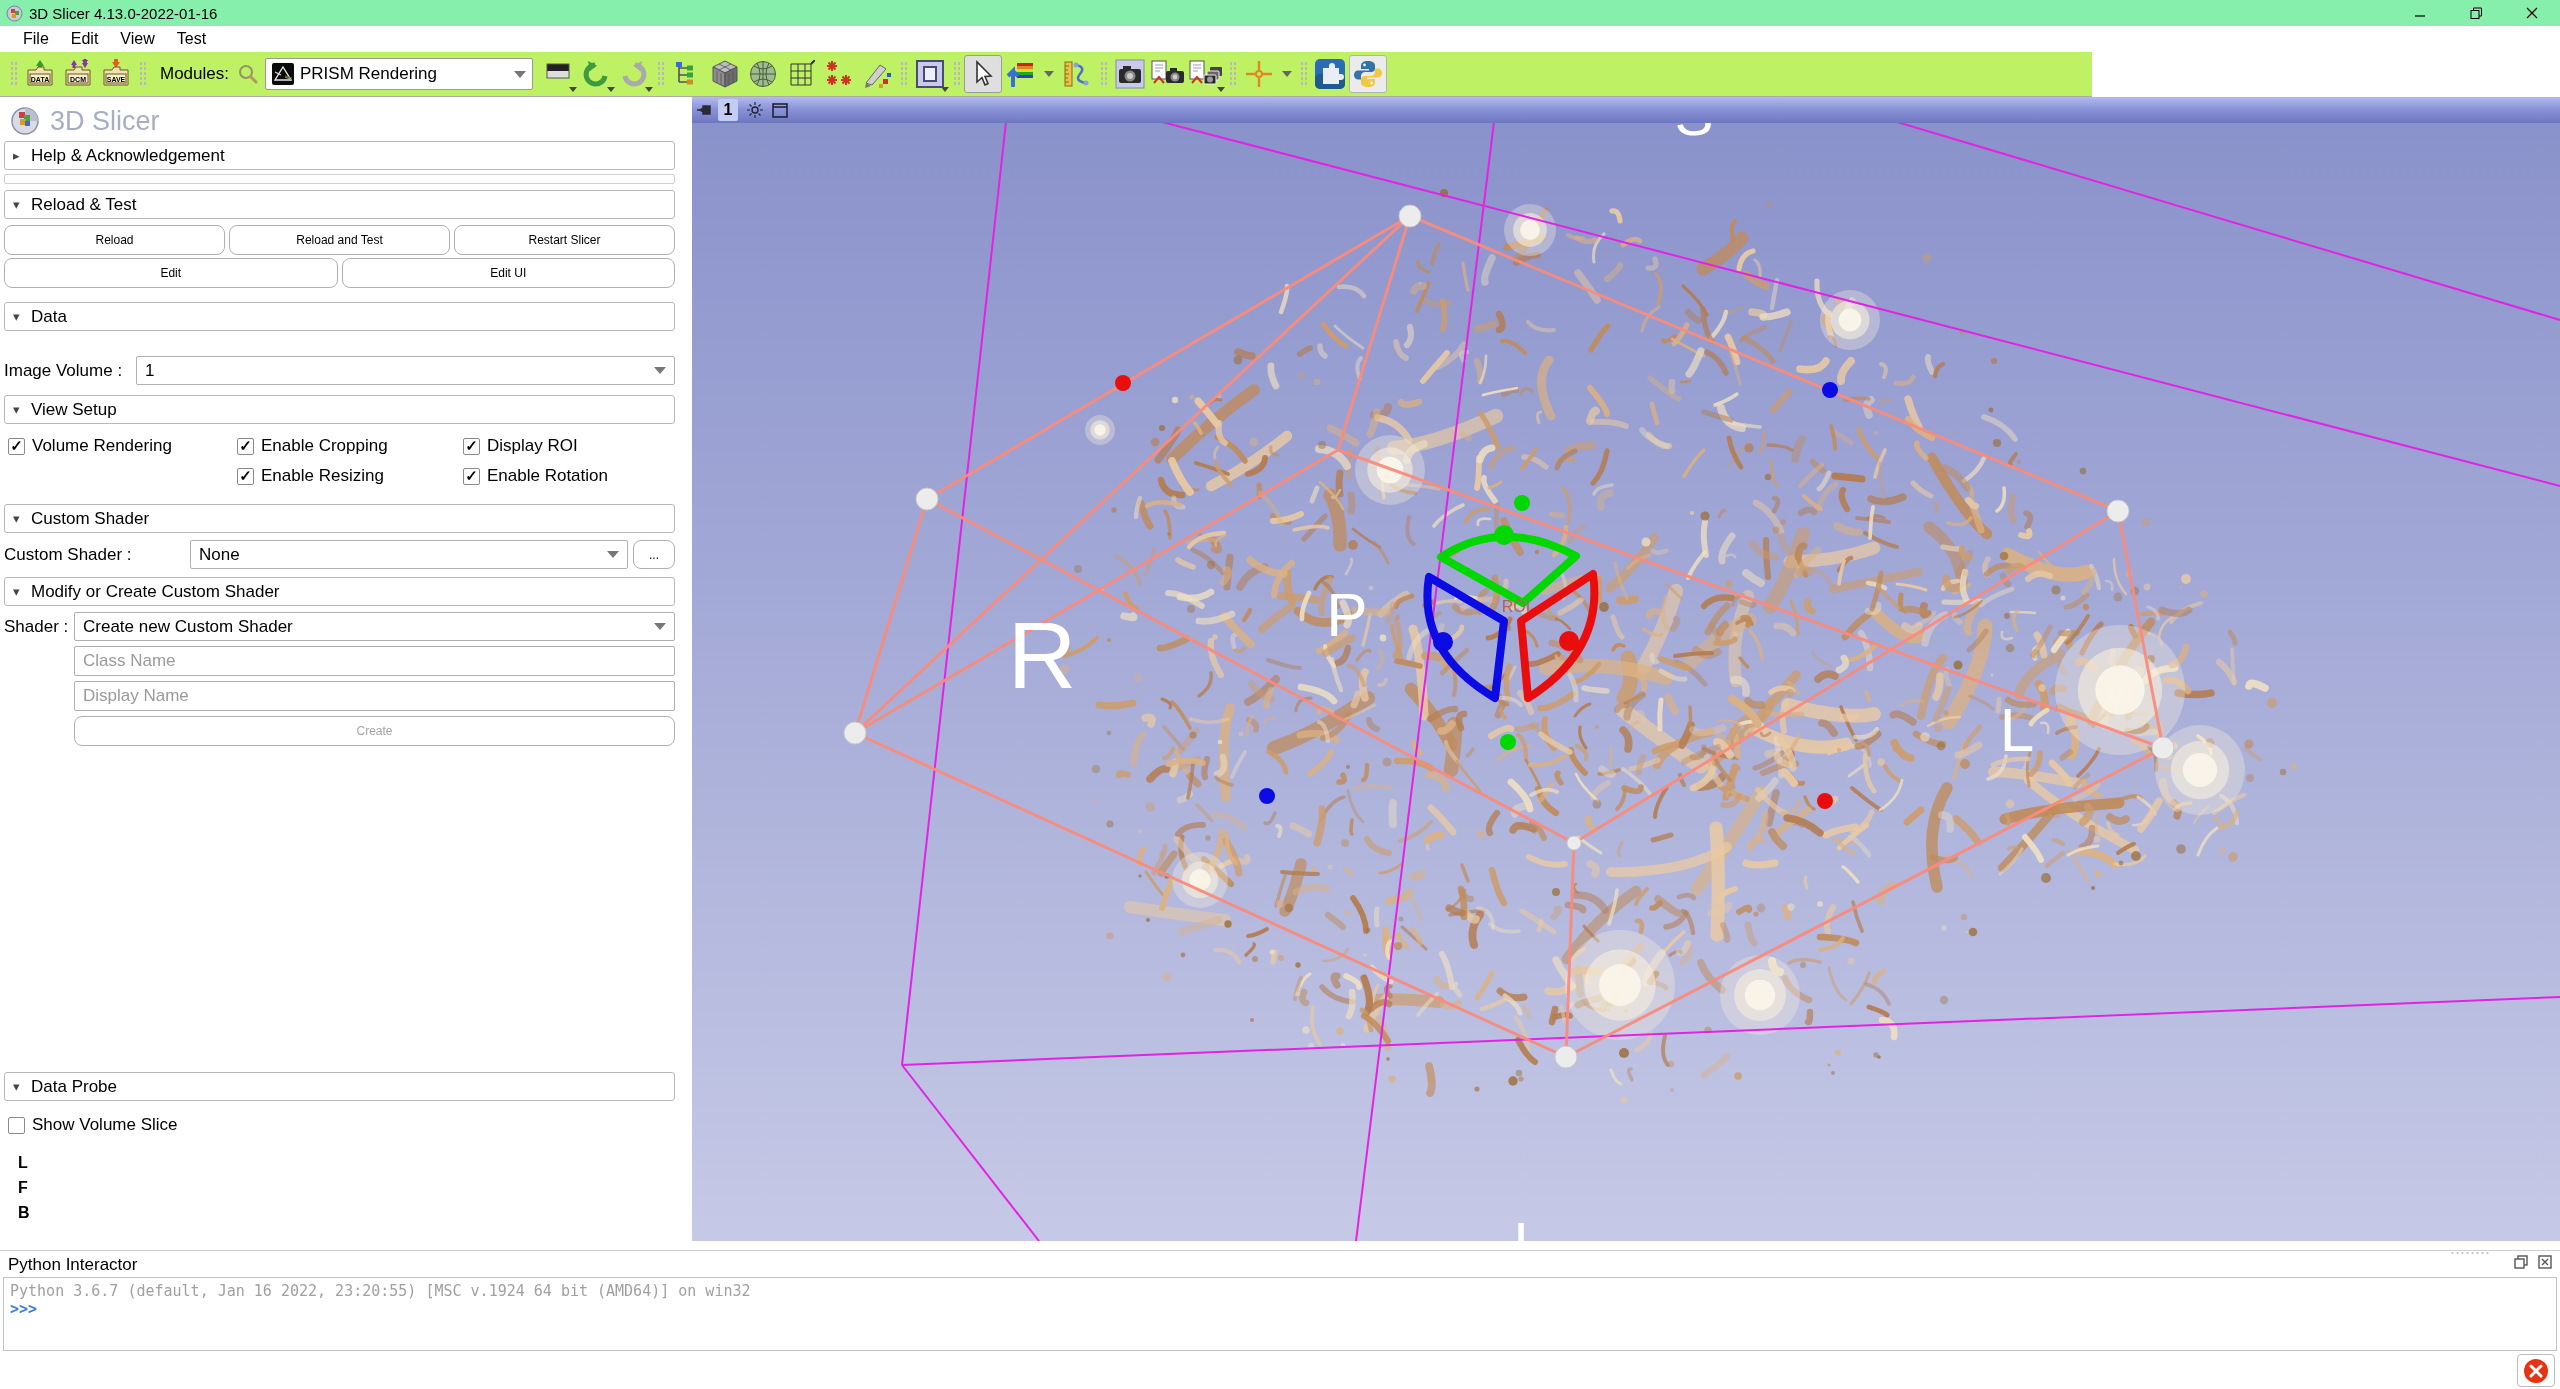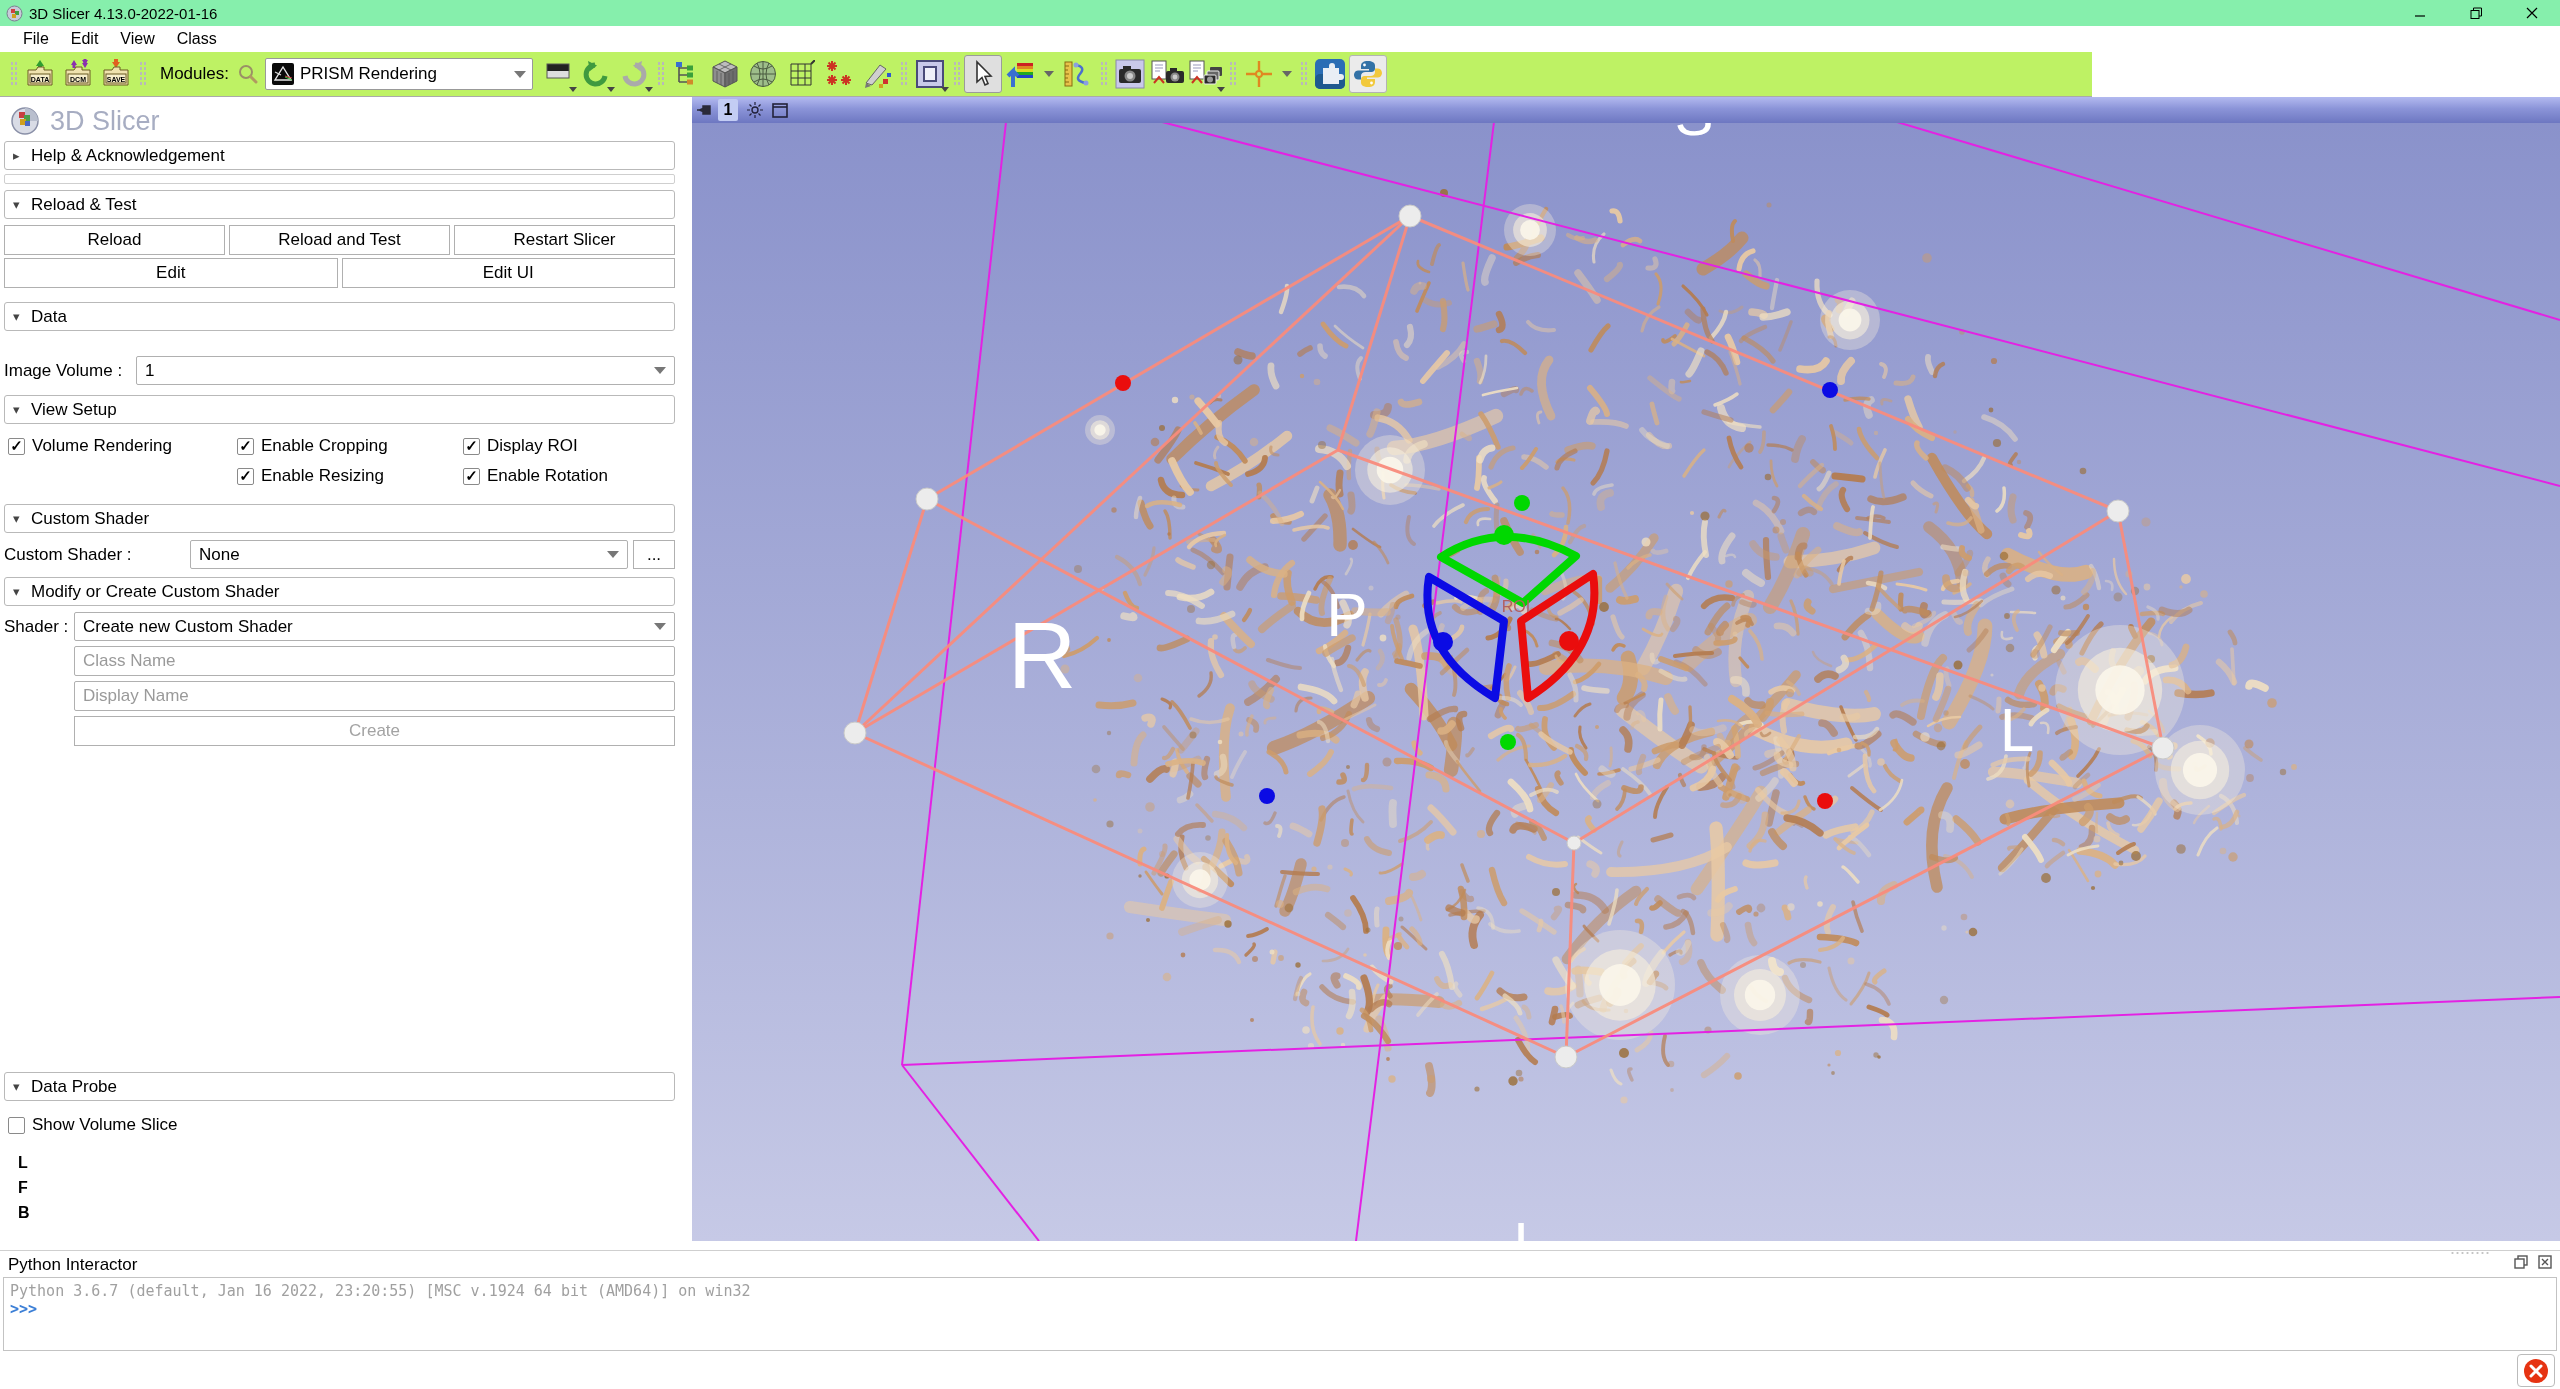--- a/index.html
+++ b/index.html
@@ -43,21 +43,21 @@
 
   
   #panel { position:absolute; left:0; top:0; width:691px; height:1144px; background:#fff;
     display:flex; flex-direction:column; padding:4px 16px 0 4px; }
   #panel-header { display:flex; align-items:center; height:40px; padding-left:6px; }
   #panel-header .app-title { font-size:27px; color:#a7adc2; margin-left:10px; }
   .sect { height:29px; border:1px solid #b9b9b9; border-radius:3px; background:#fff;
     display:flex; align-items:center; padding-left:8px; font-size:17px; flex:none; }
   .sect .tri { font-size:13px; color:#444; width:18px; }
   .thin-strip { height:10px; border:1px solid #cfcfcf; border-radius:2px; margin-top:4px; flex:none; }
-  .btn { border:1px solid #b0b0b0; border-radius:0; background:#fff; font-size:17px;
+  .btn { border:1px solid #b0b0b0; border-radius:8px; background:#fff; font-size:12px;
     display:flex; align-items:center; justify-content:center; height:30px; }
   .btn.disabled { color:#a3a3a3; }
   .btn-row { display:flex; gap:4px; flex:none; }
   .btn-row .btn { flex:1; }
   .frow { display:flex; align-items:center; flex:none; }
   .flabel { font-size:17px; }
   .comboq { height:29px; border:1px solid #b0b0b0; border-radius:2px; background:#fff; flex:1;
     display:flex; align-items:center; padding:0 8px; font-size:17px; }
   .comboq .txt { flex:1; }
   .cb { width:17px; height:17px; border:1px solid #8a8a8a; background:#fff; border-radius:2px;
@@ -123,21 +123,21 @@
           <path d="M1 1 L11 11 M11 1 L1 11" stroke="#000" stroke-width="1.2"></path>
         </svg>
     </div>
   </div>
 </div>
 
 <div id="menubar">
   <span class="menu-item">File</span>
   <span class="menu-item">Edit</span>
   <span class="menu-item">View</span>
-  <span class="menu-item">Class</span>
+  <span class="menu-item">Test</span>
 </div>
 
 <div id="toolbar">
   <div class="grip"></div>
 
   <div class="tbtn">
     <svg width="32" height="32" viewBox="0 0 32 32">
       <path d="M12 8 L16 2 L20 8 Z" fill="#2f9e2f"></path>
         <rect x="14" y="5" width="4" height="5" fill="#2f9e2f"></rect>
       <path d="M4 12 h8 l2 -3 h6 v3 h8 v15 h-24 z" fill="#efe2ae" stroke="#6b5b22"></path>

